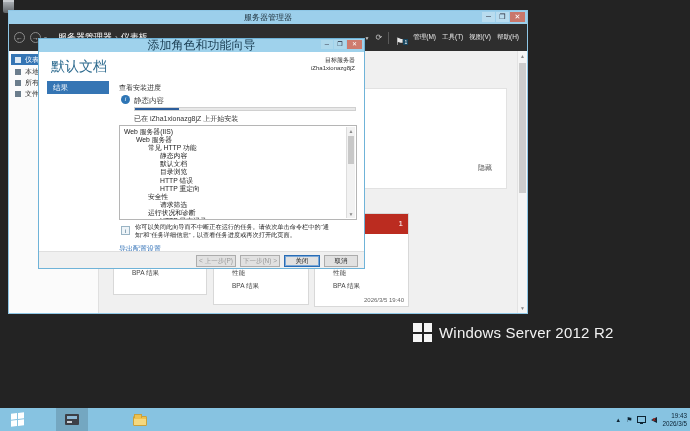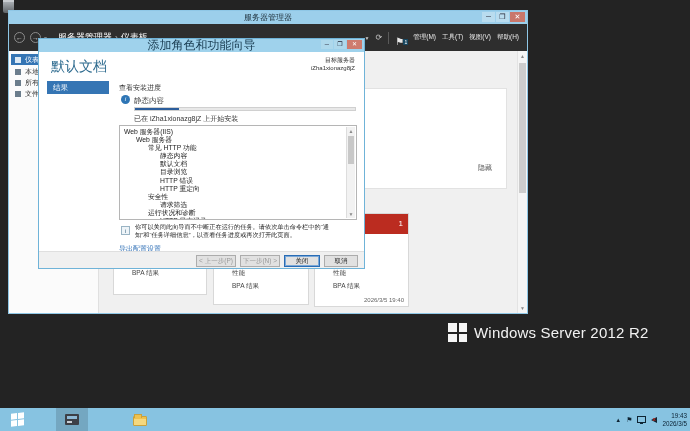--- a/index.html
+++ b/index.html
@@ -2,21 +2,21 @@
 <html><head>
 <meta charset="utf-8">
 <style>
   * { margin:0; padding:0; box-sizing:border-box; font-family:"Liberation Sans", sans-serif; }
   html,body { background:#000; }
   #screen { position:relative; width:690px; height:431px; background:#232323; overflow:hidden; }
 
   
   .recycle-bin { position:absolute; left:3px; top:0; width:11px; height:13px;
     background:linear-gradient(180deg,#a8adb2,#5f6468); border-top:2px solid #c9cdd1; border-radius:0 0 2px 2px; }
-  .watermark { position:absolute; left:413px; top:323px; display:flex; align-items:center; gap:7px;margin-left:35px; }
+  .watermark { position:absolute; left:413px; top:323px; display:flex; align-items:center; gap:7px; }
   .wm-logo { display:grid; grid-template-columns:1fr 1fr; grid-template-rows:1fr 1fr; gap:2px; width:19px; height:19px; }
   .wm-logo i { background:#f5f5f5; }
   .wm-text { color:#f2f2f2; font-size:15px; letter-spacing:.2px; }
 
   
   .sm-win { position:absolute; left:8px; top:10px; width:520px; height:304px;
     background:#f0f0f0; border:1px solid #8fc7e6; z-index:1; }
   .sm-titlebar { position:absolute; left:0; top:0; right:0; height:13px; background:#9ccfeb;
     display:flex; align-items:center; justify-content:center; }
   .sm-title { font-size:8px; color:#1d2f3a; }

